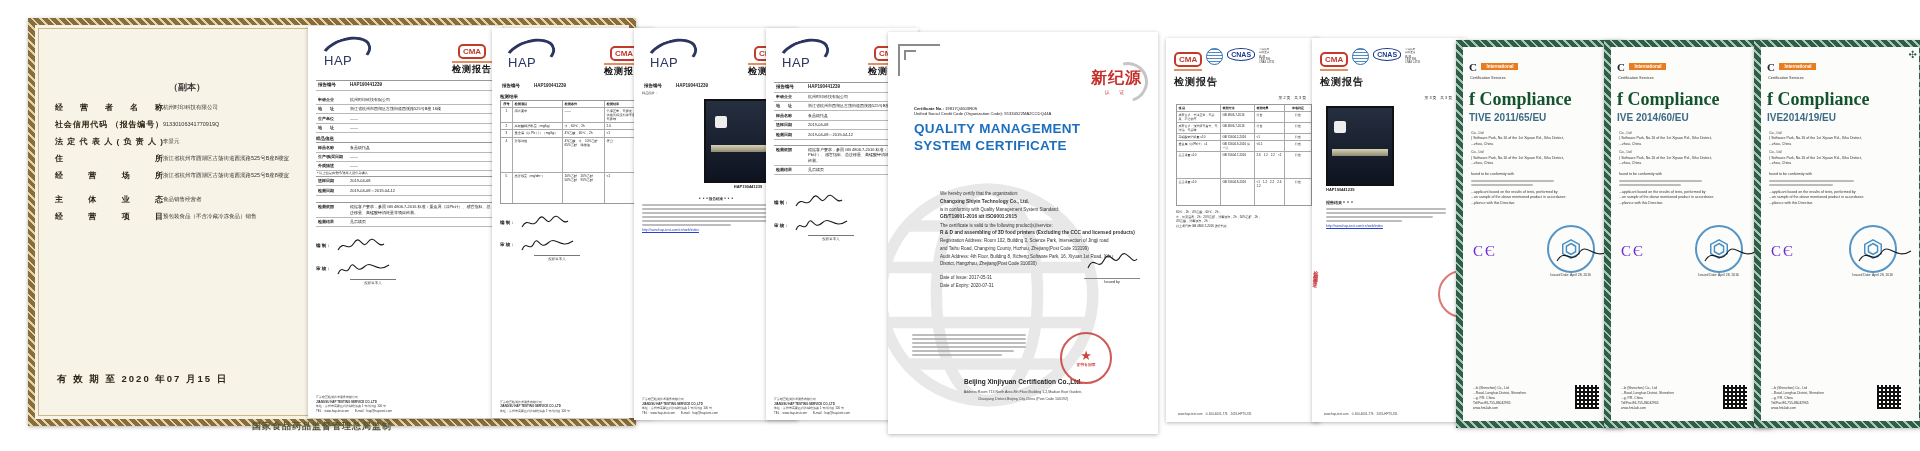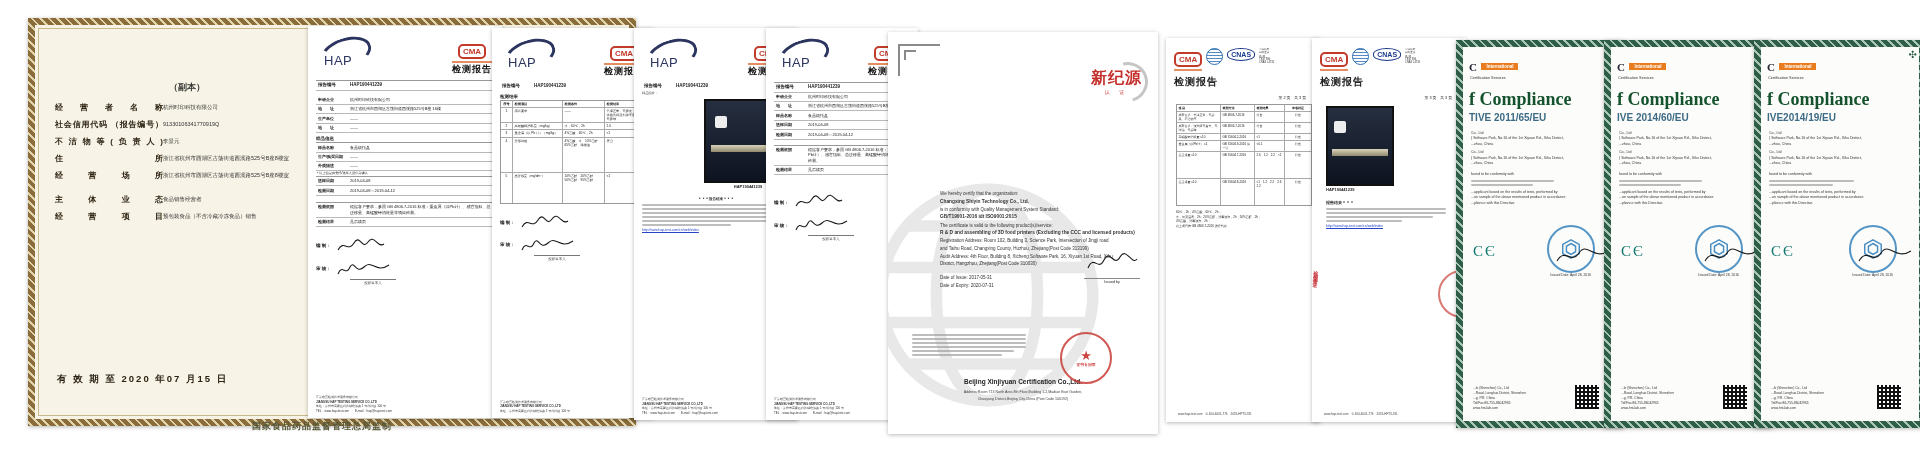--- a/index.html
+++ b/index.html
@@ -125,21 +125,21 @@
   .comp-head{margin:10px 0 0 6px;}
   .comp-head .c{font-family:"Liberation Serif","DejaVu Serif",serif;font-weight:bold;font-size:11px;color:#223;}
   .badge{display:inline-block;background:#e87c1e;color:#fff;font-weight:bold;font-size:4.5px;
          padding:1px 5px;vertical-align:3px;}
   .badge-sub{font-size:3.8px;color:#333;margin:1px 0 0 1px;}
   .comp-title{font-family:"Liberation Serif","DejaVu Serif",serif;font-weight:bold;font-size:18px;
               color:#14532d;margin:9px 0 2px 6px;white-space:nowrap;}
   .directive{font-weight:bold;font-size:10px;color:#3d6b85;margin:2px 0 0 6px;}
   .comp-body{margin:8px 8px 0 8px;font-size:3.6px;line-height:1.5;color:#333;}
   .ce{position:absolute;left:10px;top:196px;font-family:"Liberation Serif","DejaVu Serif",serif;
-      font-size:15px;color:#0f766e;letter-spacing:2px;}
+      font-size:15px;color:#6d28d9;letter-spacing:2px;}
   .stampb{position:absolute;right:22px;top:178px;width:44px;height:44px;border:2px solid rgba(42,122,184,.8);
           border-radius:50%;display:flex;align-items:center;justify-content:center;}
   .stampb svg{opacity:.85;}
   .sigover{position:absolute;right:4px;top:196px;}
   .issued{position:absolute;right:26px;top:226px;font-size:3.4px;color:#333;}
   .comp-foot{position:absolute;left:10px;bottom:10px;font-size:3.3px;line-height:1.5;color:#333;width:86px;}
   .qr{position:absolute;right:18px;bottom:12px;width:24px;height:24px;
       background:repeating-linear-gradient(90deg,#111 0 2px,transparent 2px 4px),
                  repeating-linear-gradient(0deg,#111 0 2px,#fff 2px 4px);}
   svg.sig path{fill:none;stroke:#1a1a1a;stroke-width:1.1;}
@@ -155,21 +155,21 @@
     <div class="lic-fields">
       <div class="lfrow">
         <span class="llab">经 营 者 名 称</span>
         <span class="lval">杭州时印科技有限公司</span>
       </div>
       <div class="lfrow">
         <span class="llab">社会信用代码 （报告编号）</span>
         <span class="lval">91330106341770919Q</span>
       </div>
       <div class="lfrow">
-        <span class="llab">不洁物等(负责人)</span>
+        <span class="llab">法定代表人(负责人)</span>
         <span class="lval">李景元</span>
       </div>
       <div class="lfrow">
         <span class="llab">住　　　　所</span>
         <span class="lval">浙江省杭州市西湖区古荡街道西溪路525号B座8楼室</span>
       </div>
       <div class="lfrow">
         <span class="llab">经 营 场 所</span>
         <span class="lval">浙江省杭州市西湖区古荡街道西溪路525号B座8楼室</span>
       </div>
@@ -466,20 +466,26 @@
       <g fill="none" stroke="#d7d7d7" stroke-width="5">
         <circle cx="50" cy="50" r="46"></circle>
         <path d="M50,4 a22,46 0 0,0 0,92 M50,4 a22,46 0 0,1 0,92 M6,38 h88 M6,62 h88 M14,20 h72 M14,80 h72"></path>
       </g>
     </svg>
     <div class="brand">
       <span class="swoosh"></span>
       <b>新纪源</b>
       <em>认 证</em>
     </div>
+    <div style="position:absolute;left:26px;top:74px">
+      <div class="qms-line"><b>Certificate No.:</b> <span>19817Q4603R0S</span></div>
+      <div class="qms-line"><span>Unified Social Credit Code (Organization Code):</span> <span>91330522MA2CCDQ44A</span></div>
+      <div class="qms-title" style="margin-top:5px">QUALITY MANAGEMENT</div>
+      <div class="qms-title">SYSTEM CERTIFICATE</div>
+    </div>
     <div class="qms-body" style="position:absolute;left:52px;top:158px;width:200px">
       <div>We hereby certify that the organization:</div>
       <b>Changxing Shiyin Technology Co., Ltd.</b>
       <div>is in conformity with Quality Management System Standard:</div>
       <b>GB/T19001-2016 idt ISO9001:2015</b>
       <div>The certificate is valid to the following product(s)/service:</div>
       <b>R &amp; D and assembling of 3D food printers (Excluding the CCC and licensed products)</b>
       <div>Registration Address: Room 102, Building 3, Science Park, Intersection of Jingji road</div>
       <div>and Taihu Road, Changxing County, Huzhou, Zhejiang(Post Code 313199)</div>
       <div>Audit Address: 4th Floor, Building 8, Xicheng Software Park, 16, Xiyuan 1st Road, Xihu</div>

